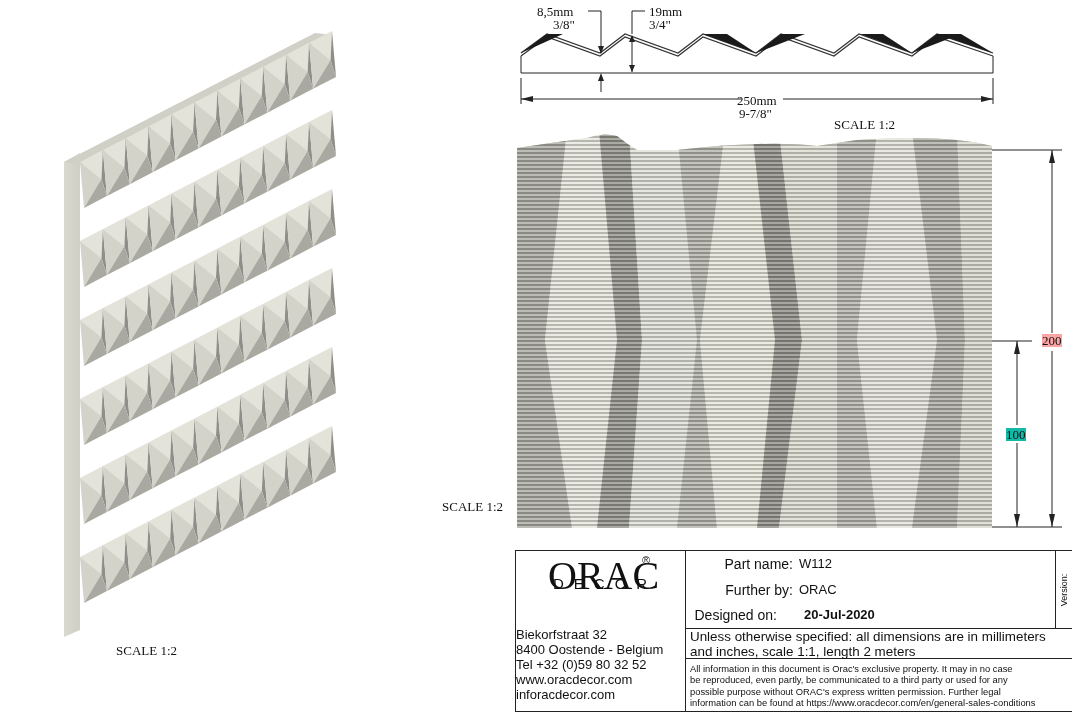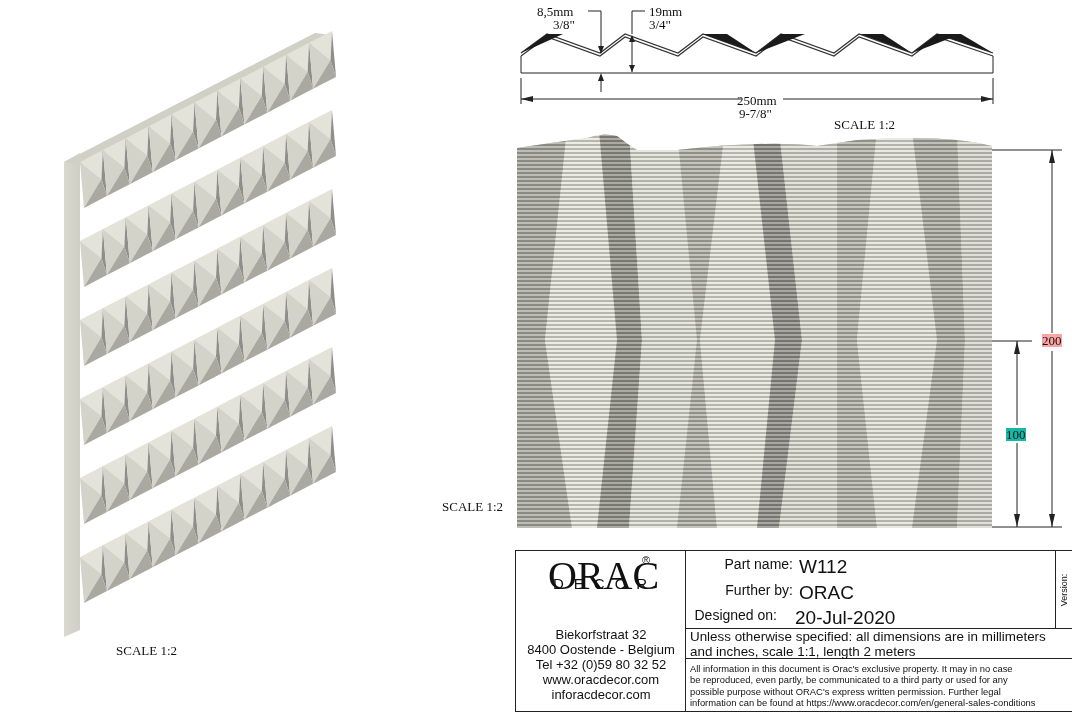--- a/index.html
+++ b/index.html
@@ -6,23 +6,23 @@
   body{width:1072px;height:712px;position:relative;overflow:hidden;font-family:"Liberation Serif",serif;color:#111;}
   .abs{position:absolute;}
   .serif{font-family:"Liberation Serif",serif;}
   .sans{font-family:"Liberation Sans",sans-serif;}
   .lbl{font-size:13px;line-height:13px;white-space:nowrap;}
   
   #titleblock{left:515px;top:550px;width:570px;height:162px;border:1px solid #222;border-right:none;box-sizing:border-box;}
   .tb-cell{position:absolute;box-sizing:border-box;}
   .logo-orac{font-family:"Liberation Serif",serif;font-size:40px;letter-spacing:0px;line-height:40px;}
   .logo-decor{font-family:"Liberation Sans",sans-serif;font-size:15px;letter-spacing:10px;}
-  .addr{font-family:"Liberation Sans",sans-serif;font-size:13px;line-height:15px;text-align:center;}
+  .addr{font-family:"Liberation Sans",sans-serif;font-size:13px;line-height:15px;text-align:left;}
   .field-label{font-family:"Liberation Sans",sans-serif;font-size:14px;text-align:right;}
-  .field-val{font-family:"Liberation Sans",sans-serif;font-size:19px;}
+  .field-val{font-family:"Liberation Sans",sans-serif;font-size:13px;}
   .note{font-family:"Liberation Sans",sans-serif;font-size:13.4px;line-height:15px;}
   .legal{font-family:"Liberation Sans",sans-serif;font-size:9.4px;line-height:11.4px;}
 </style>
 </head>
 <body>
 
 <div class="abs" style="left:60px;top:25px;width:320px;height:615px;">
   <svg width="320" height="615" viewBox="0 0 320 615">
     <defs>
       <linearGradient id="sideG" x1="0" x2="1">
@@ -416,21 +416,21 @@
       <div>inforacdecor.com</div>
     </div>
   </div>
 
   <div class="tb-cell" style="left:170px;top:0;width:370px;height:78px;border-right:1px solid #222;border-bottom:1px solid #222;">
     <div class="abs field-label" style="right:262px;top:5px;text-align:right;">Part name:</div>
     <div class="abs field-val" style="left:113px;top:5px;">W112</div>
     <div class="abs field-label" style="right:262px;top:31px;">Further by:</div>
     <div class="abs field-val" style="left:113px;top:31px;">ORAC</div>
     <div class="abs field-label" style="right:278px;top:56px;">Designed on:</div>
-    <div class="abs field-val" style="left:109px;top:56px;">20-Jul-2020</div>
+    <div class="abs field-val" style="left:118px;top:56px;font-weight:bold;">20-Jul-2020</div>
   </div>
 
   <div class="tb-cell" style="left:540px;top:0;width:30px;height:78px;border-bottom:1px solid #222;">
     <div class="abs sans" style="left:-8px;top:34px;font-size:9px;transform:rotate(-90deg);">Version:</div>
   </div>
 
   <div class="tb-cell note" style="left:170px;top:78px;width:400px;height:30px;padding-left:4px;border-bottom:1px solid #222;">
     <div>Unless otherwise specified: all dimensions are in millimeters</div>
     <div>and inches, scale 1:1, length 2 meters</div>
   </div>

